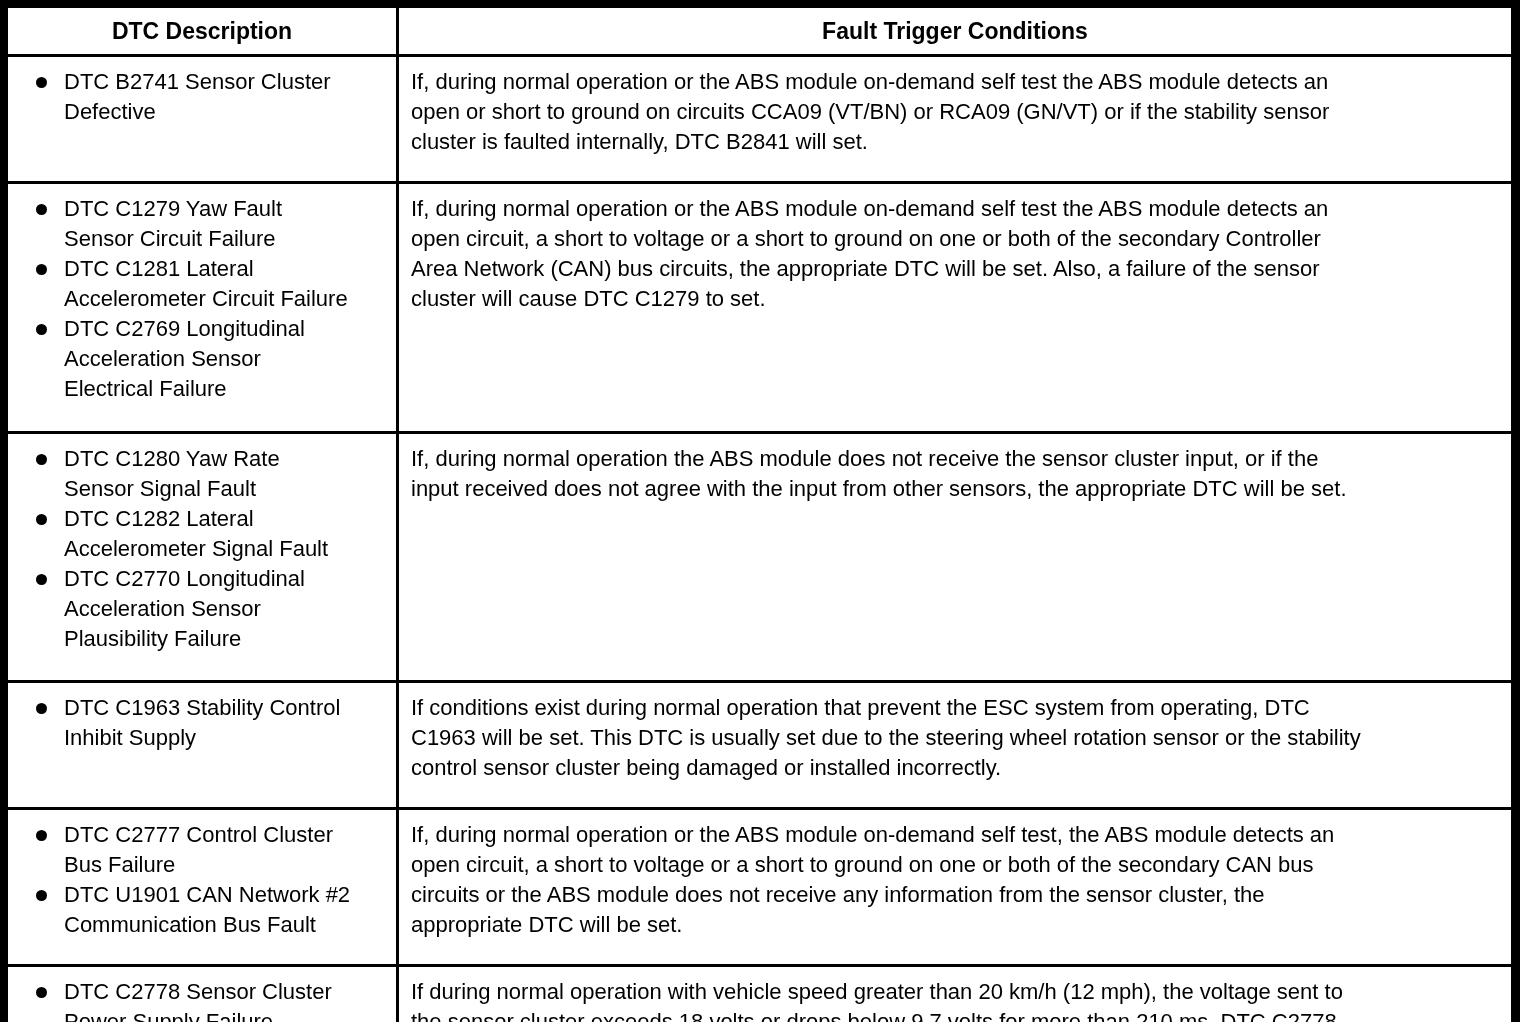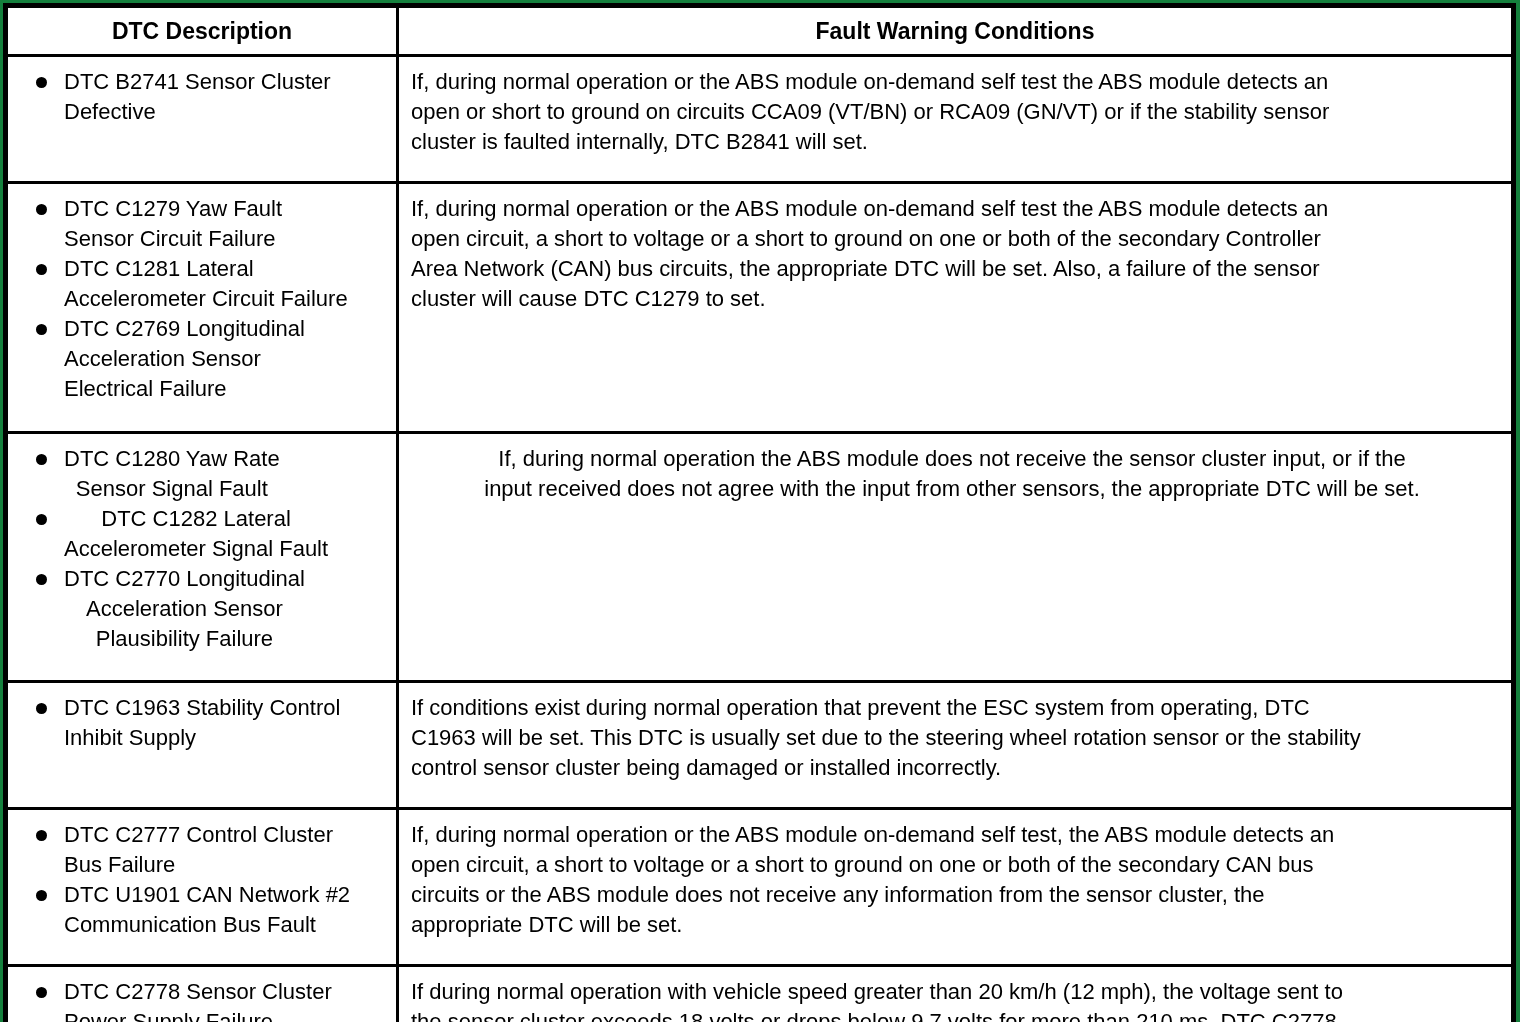--- a/index.html
+++ b/index.html
@@ -7,21 +7,21 @@
     padding: 0;
     background: #ffffff;
     width: 1520px;
     height: 1022px;
     overflow: hidden;
   }
   .page {
     position: relative;
     width: 1520px;
     height: 1022px;
-    background: #15803d;
+    background: #000000;
     font-family: "Liberation Sans", sans-serif;
     color: #000000;
   }
   table.dtc-table {
     position: absolute;
     left: 3px;
     top: 3px;
     width: 1513px;
     border-collapse: collapse;
     table-layout: fixed;
@@ -66,38 +66,38 @@
     margin-right: 17px;
     border-radius: 50%;
     background: #000000;
   }
   .dtc-text, .cond-text {
     white-space: pre-line;
   }
   
   tr.row-0 td { height: 104px; }
   tr.row-1 td { height: 227px; }
-  tr.row-2 td { height: 226px; text-align: center; }
+  tr.row-2 td { height: 226px; }
   tr.row-3 td { height: 104px; }
   tr.row-4 td { height: 134px; }
   tr.row-5 td { height: 130px; }
 </style>
 </head>
 <body>
 
 <div class="page">
   <table class="dtc-table">
     <colgroup>
       <col class="col-desc">
       <col class="col-cond">
     </colgroup>
     <thead>
       <tr>
         <th>DTC Description</th>
-        <th>Fault Warning Conditions</th>
+        <th>Fault Trigger Conditions</th>
       </tr>
     </thead>
     <tbody>
 
       <tr class="row-0">
         <td class="desc-cell">
           <ul class="dtc-list">
             <li class="dtc-item">
               <span class="bullet"></span>
               <span class="dtc-text">DTC B2741 Sensor Cluster

